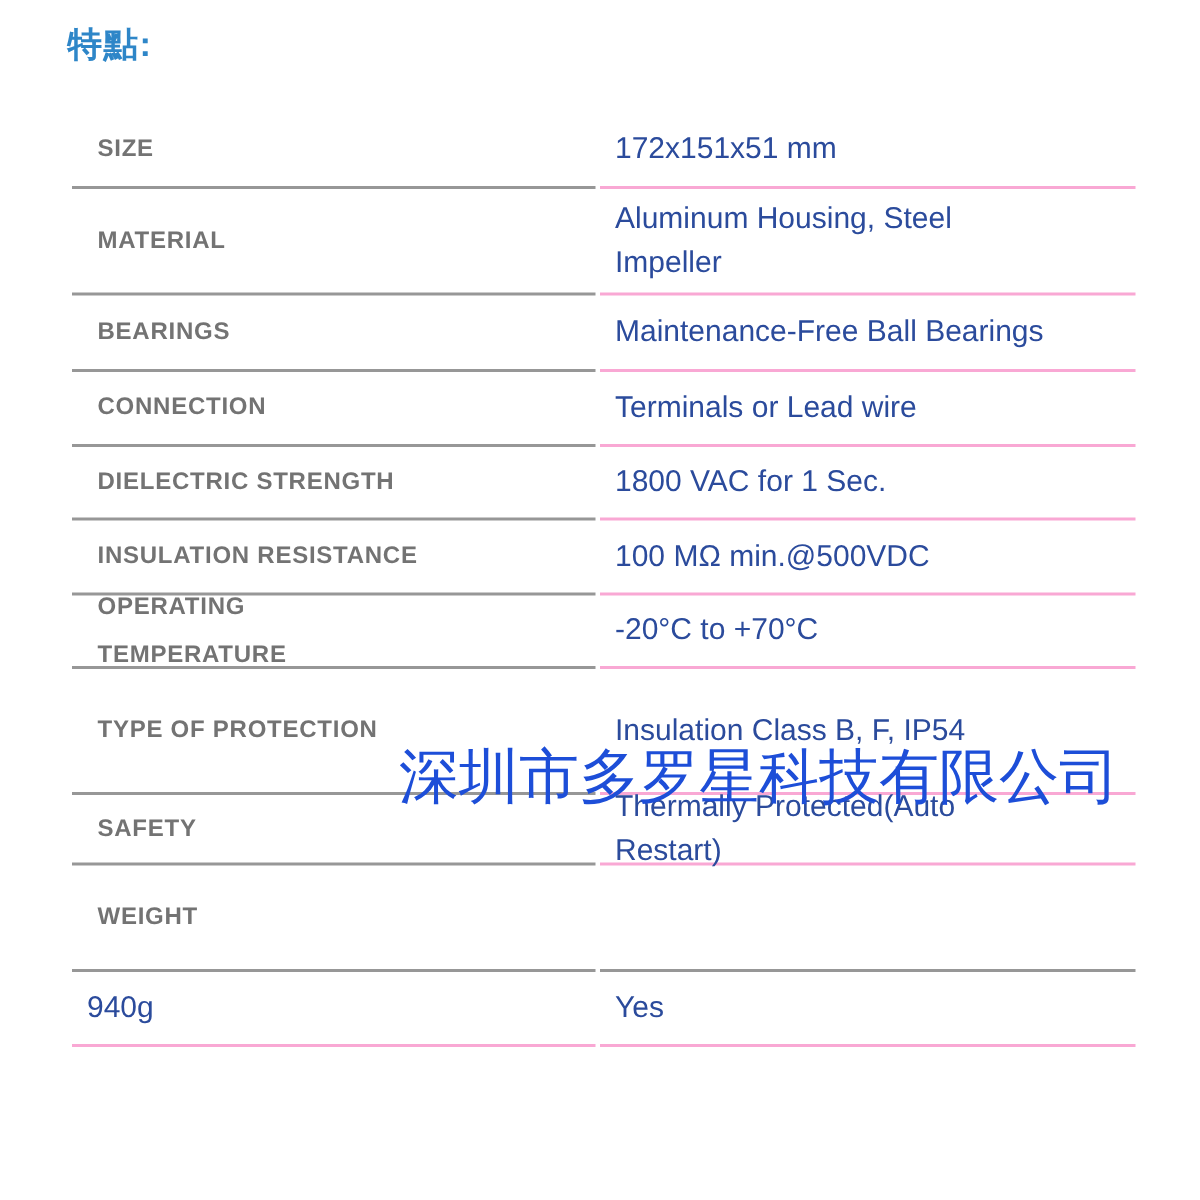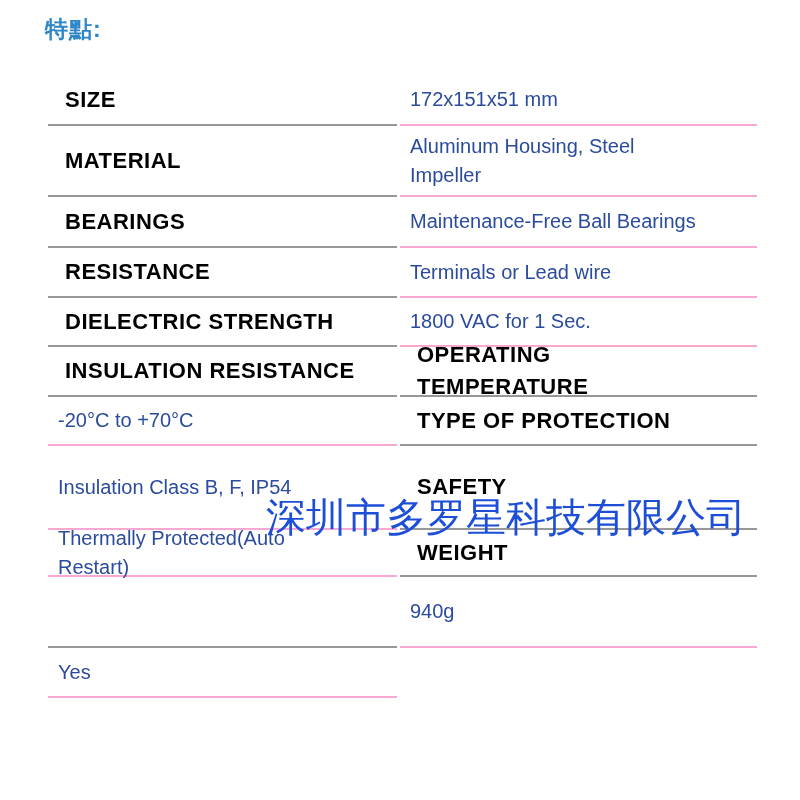--- a/index.html
+++ b/index.html
@@ -31,23 +31,23 @@
     grid-template-rows: 51px 71px 51px 50px 49px 50px 49px 84px 47px 71px 50px 48px 47px;
   }
 
   .cell {
     display: flex;
     align-items: center;
   }
   .cell.label {
     padding-left: 17px;
     border-bottom: 2px solid #979797;
-    font-size: 22px;
+    font-size: 16px;
     font-weight: bold;
-    color: #000000;
+    color: #737373;
     letter-spacing: 0.5px;
     line-height: 32px;
     white-space: pre-line;
   }
   .cell.value {
     padding-left: 10px;
     padding-right: 8px;
     border-bottom: 2px solid #f9a8d4;
     font-size: 20px;
     color: #2b4b9c;
@@ -83,27 +83,28 @@
     <div class="cell value">172x151x51 mm</div>
 
     <div class="cell label">MATERIAL</div>
     <div class="cell value">Aluminum Housing, Steel
 Impeller</div>
 
     <div class="cell label">BEARINGS</div>
     <div class="cell value">Maintenance-Free Ball Bearings</div>
 
 
-    <div class="cell label">RESISTANCE</div>
+    <div class="cell label">CONNECTION</div>
     <div class="cell value">Terminals or Lead wire</div>
 
     <div class="cell label">DIELECTRIC STRENGTH</div>
     <div class="cell value">1800 VAC for 1 Sec.</div>
 
     <div class="cell label">INSULATION RESISTANCE</div>
+    <div class="cell value">100 MΩ min.@500VDC</div>
 
     <div class="cell label">OPERATING
 TEMPERATURE</div>
     <div class="cell value">-20°C to +70°C</div>
 
     <div class="cell label">TYPE OF PROTECTION</div>
     <div class="cell value">Insulation Class B, F, IP54</div>
 
     <div class="cell label">SAFETY</div>
     <div class="cell value">Thermally Protected(Auto

